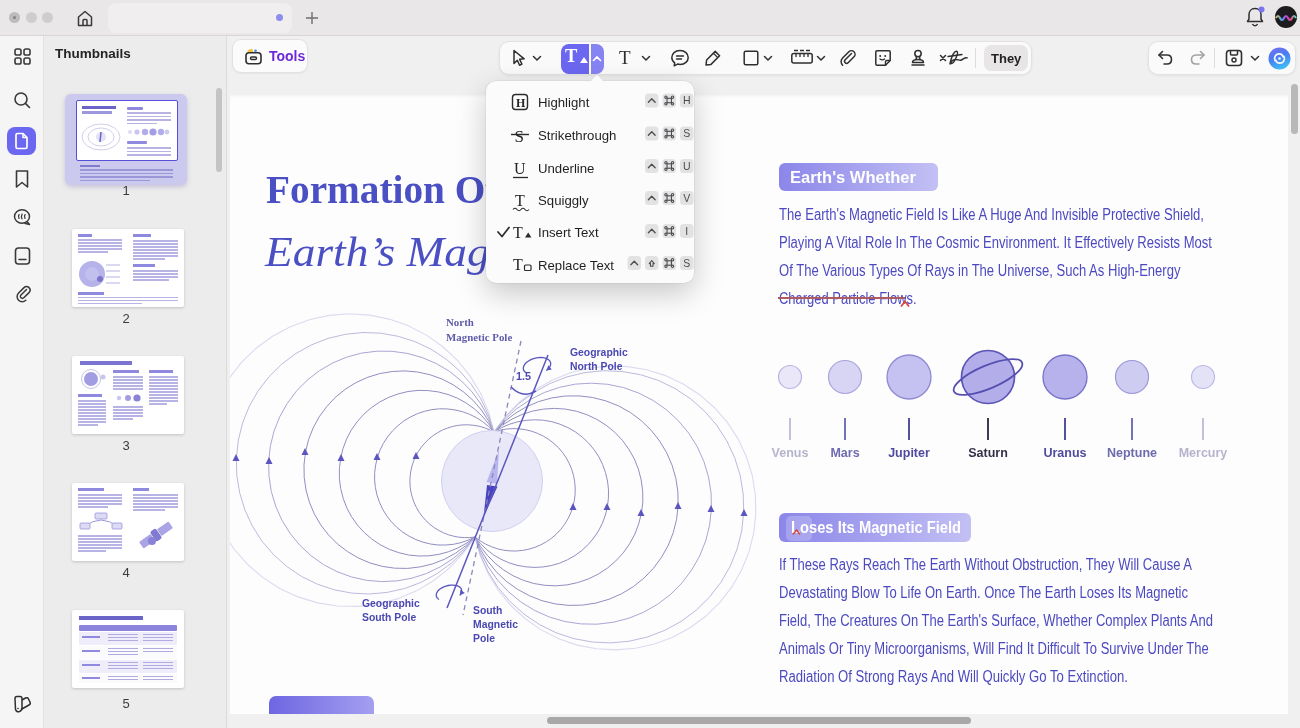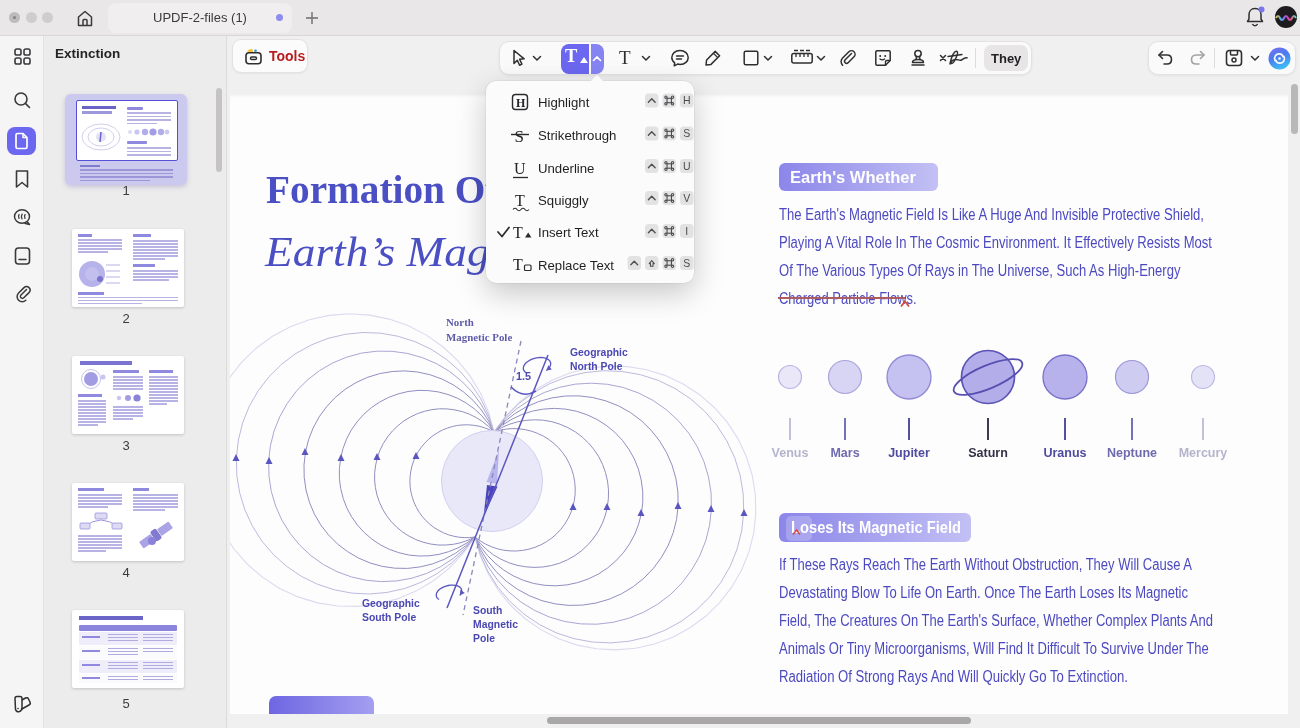--- a/index.html
+++ b/index.html
@@ -15,21 +15,20 @@
   <div class="abs" style="left:13px;top:16px;width:3px;height:3px;border-radius:50%;background:#838181;"></div>
   <div class="abs" style="left:26px;top:12px;width:11px;height:11px;border-radius:50%;background:#cfcdcd;"></div>
   <div class="abs" style="left:42px;top:12px;width:11px;height:11px;border-radius:50%;background:#cfcdcd;"></div>
 
   <svg class="abs" style="left:76px;top:9px" width="18" height="19" viewBox="0 0 18 19">
     <path d="M2.5 8 L9 2.5 L15.5 8 L15.5 16.5 L2.5 16.5 Z" fill="none" stroke="#3a3a3c" stroke-width="1.5" stroke-linejoin="round"></path>
     <path d="M7 16.5 L7 11.5 Q7 10.5 8 10.5 L10 10.5 Q11 10.5 11 11.5 L11 16.5" fill="none" stroke="#3a3a3c" stroke-width="1.5"></path>
   </svg>
 
   <div class="abs" style="left:108px;top:3px;width:184px;height:30px;background:#f0eeef;border-radius:8px;"></div>
-  <div class="abs" style="left:108px;top:3px;width:184px;height:30px;line-height:30px;text-align:center;font-size:13px;color:#3b3b3d;">UPDF-2-files (1)</div>
   <div class="abs" style="left:276px;top:14px;width:7px;height:7px;border-radius:50%;background:#8f8cf0;"></div>
 
   <svg class="abs" style="left:304px;top:10px" width="16" height="16" viewBox="0 0 16 16">
     <path d="M8 2 L8 14 M2 8 L14 8" stroke="#6e6e70" stroke-width="1.4"></path>
   </svg>
 
   <svg class="abs" style="left:1244px;top:5px" width="22" height="24" viewBox="0 0 22 24">
     <path d="M11 3.5 C7 3.5 5 6.5 5 9.5 L5 14 L3.5 16.5 L18.5 16.5 L17 14 L17 9.5 C17 6.5 15 3.5 11 3.5 Z" fill="none" stroke="#2f2f31" stroke-width="1.5" stroke-linejoin="round"></path>
     <path d="M8.5 19 A 2.7 2.7 0 0 0 13.5 19" fill="none" stroke="#2f2f31" stroke-width="1.5"></path>
     <circle cx="17.5" cy="4.5" r="3" fill="#7a74ee"></circle>
@@ -46,35 +45,35 @@
       </linearGradient>
     </defs>
     <circle cx="12" cy="12" r="11" fill="#1c1b1e"></circle>
     <path d="M2 13 Q4 9 6 13 T10 13 T14 13 T18 13 T22 13" fill="none" stroke="url(#wave)" stroke-width="2.2"></path>
   </svg>
 </div>
 
 <div class="abs" id="sidebar" style="left:0;top:36px;width:44px;height:692px;background:#f6f5f5;border-right:1px solid #e2e0e0;"></div>
 
 <div class="abs" id="panel" style="left:45px;top:36px;width:182px;height:692px;background:#edecec;border-right:1px solid #dddcdc;"></div>
-<div class="abs" style="left:55px;top:46px;font-size:13.5px;font-weight:bold;color:#242426;">Extinction</div>
+<div class="abs" style="left:55px;top:46px;font-size:13.5px;font-weight:bold;color:#242426;">Thumbnails</div>
 
 <div class="abs" id="main" style="left:228px;top:36px;width:1072px;height:692px;background:#f1f0f0;"></div>
 
 <div class="abs" id="page" style="left:230px;top:93px;width:1058px;height:621px;background:#fdfdfe;"></div>
 <div class="abs" style="left:230px;top:93px;width:1058px;height:5px;background:linear-gradient(#eeedee,#fdfdfe);"></div>
 
 <div class="abs" style="left:232px;top:39px;width:76px;height:34px;background:#fcfbfb;border:1px solid #e3e1e1;border-radius:9px;box-shadow:0 1px 2px rgba(0,0,0,0.05);"></div>
 <svg class="abs" style="left:243px;top:46px" width="21" height="21" viewBox="0 0 21 21">
   <path d="M5.5 7 L5 4.5 L9 3.2 L9.7 6.4" fill="#f5c33b" stroke="#f5c33b" stroke-width="1"></path>
   <circle cx="12.5" cy="4.8" r="1.4" fill="#4a90d9"></circle>
   <rect x="3" y="6.8" width="15" height="11" rx="3" fill="#fcfbfb" stroke="#2f2f31" stroke-width="1.6"></rect>
   <rect x="7.5" y="11" width="6" height="2.6" rx="1.3" fill="none" stroke="#2f2f31" stroke-width="1.5"></rect>
 </svg>
-<div class="abs" style="left:269px;top:48px;font-size:14px;font-weight:bold;color:#b91c1c;">Tools</div>
+<div class="abs" style="left:269px;top:48px;font-size:14px;font-weight:bold;color:#6d28d9;">Tools</div>
 
 <div class="abs" style="left:499px;top:41px;width:533px;height:34px;background:#fbfafa;border:1px solid #e3e1e1;border-radius:10px;box-shadow:0 1px 3px rgba(0,0,0,0.06);"></div>
 
 <svg class="abs" style="left:508px;top:47px" width="20" height="22" viewBox="0 0 20 22">
   <path d="M6 3.5 L6 16.5 L9.3 13.2 L11.6 18.2 L13.9 17.1 L11.6 12.3 L16.2 11.8 Z" fill="#fbfafa" stroke="#2f2f31" stroke-width="1.5" stroke-linejoin="round"></path>
 </svg>
 <svg class="abs" style="left:531px;top:54px" width="12" height="9" viewBox="0 0 12 9">
   <path d="M2.5 2.5 L6 6 L9.5 2.5" fill="none" stroke="#2f2f31" stroke-width="1.5" stroke-linecap="round"></path>
 </svg>
 

